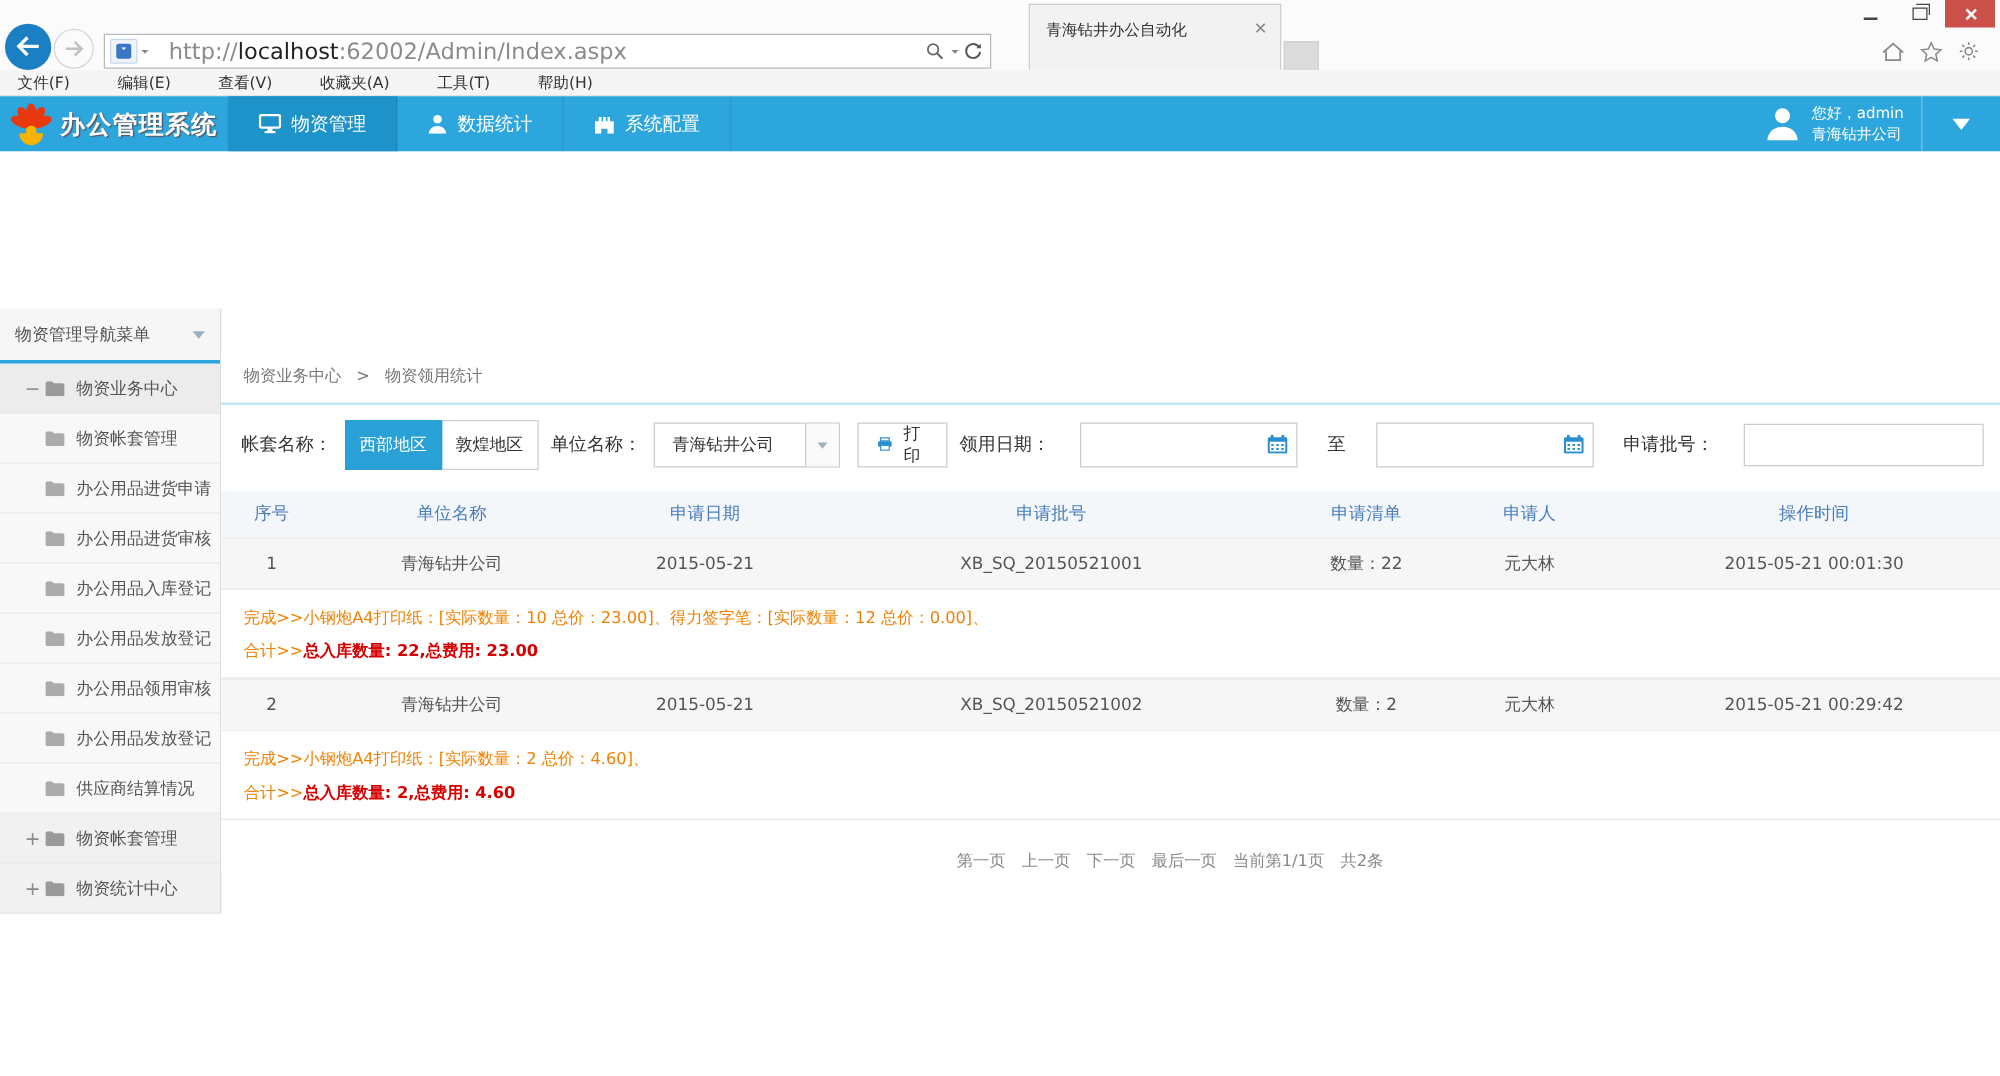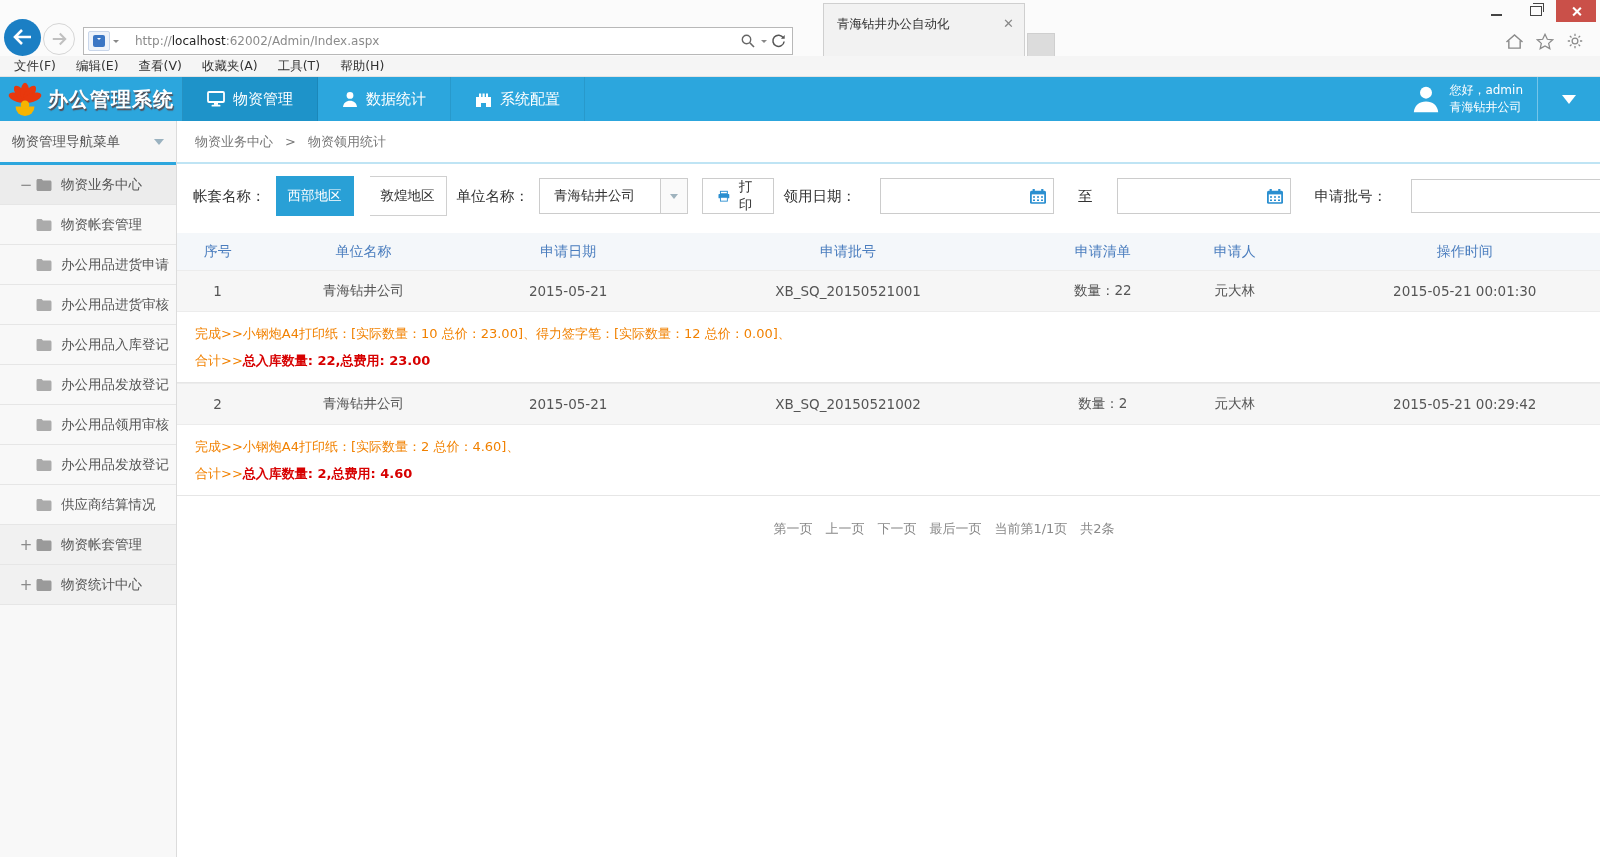--- a/index.html
+++ b/index.html
@@ -22,69 +22,69 @@
   .navrow{height:30px;background:#fbfbfb;display:flex;align-items:center;position:relative;}
   .navbtn{width:37px;height:37px;border-radius:50%;flex:0 0 auto;display:flex;align-items:center;justify-content:center;margin-top:-8px;cursor:pointer;}
   .backbtn{background:#1b7fc4;margin-left:4px;z-index:3;}
   .fwdbtn{background:#fbfbfb;border:1px solid #d6d6d6;margin-left:2px;width:30px;height:30px;margin-top:-5px;}
   .urlbox{display:flex;align-items:center;height:26px;border:1px solid #b8b8b8;background:#fff;margin-left:8px;width:700px;padding:0 4px;}
   .compat{width:20px;height:18px;background:#eef3fa;border:1px solid #c9d6ea;display:flex;align-items:center;justify-content:center;border-radius:2px;cursor:pointer;}
   .compat .bdg{width:12px;height:12px;background:#3a76c4;border-radius:2px;position:relative;}
   .compat .bdg::after{content:"";position:absolute;left:3.5px;top:3px;border:2.5px solid transparent;border-top-color:#fff;}
   .caret{width:0;height:0;border:3.5px solid transparent;border-top-color:#888;margin:3px 2px 0 3px;}
   .ie-e{font-family:"DejaVu Serif","Liberation Serif",serif;font-style:italic;font-weight:bold;color:#35a3dd;font-size:17px;margin:0 6px 0 8px;}
-  .urltext{font-size:12px;color:#8b8b8b;flex:1;white-space:nowrap;overflow:hidden;}
+  .urltext{font-size:18px;color:#8b8b8b;flex:1;white-space:nowrap;overflow:hidden;}
   .urltext .host{color:#222;}
   .urlbtns{display:flex;align-items:center;gap:2px;padding-right:2px;}
   .tabstrip{display:flex;align-items:flex-end;height:30px;margin-left:10px;}
   .btab{display:flex;align-items:flex-start;height:28px;width:188px;background:#f2f2f2;border:1px solid #cfcfcf;border-bottom:none;padding:12px 6px;cursor:pointer;margin-left:20px;}
   .btab .ie-e{font-size:14px;margin:0 5px 0 2px;}
   .btab .ttl{font-size:12.5px;color:#333;flex:1;white-space:nowrap;overflow:hidden;}
   .tabx{color:#888;font-size:13px;padding:0 4px;cursor:pointer;}
   .newtab{width:26px;height:22px;background:#dcdcdc;border:1px solid #cfcfcf;border-bottom:none;margin-left:2px;cursor:pointer;}
   .chromeicons{margin-left:auto;display:flex;align-items:center;gap:12px;padding-right:16px;}
   .cicon{cursor:pointer;display:flex;}
 
-  .menubar{height:20px;background:#f5f5f5;display:flex;align-items:center;gap:20px;padding-left:14px;border-bottom:1px solid #e3e3e3;}
+  .menubar{height:20px;background:#f5f5f5;display:flex;align-items:center;gap:38px;padding-left:14px;border-bottom:1px solid #e3e3e3;}
   .menuitem{font-size:12.5px;color:#333;cursor:pointer;}
 
   
   .appheader{height:44px;background:#2ca6dd;display:flex;align-items:stretch;}
   .logoarea{width:176px;flex:0 0 176px;display:flex;align-items:center;padding-left:6px;border-right:1px solid rgba(0,0,0,.12);}
   .logotext{color:#fff;font-size:20px;font-weight:bold;letter-spacing:1px;margin-left:4px;
             text-shadow:1px 1.5px 1px rgba(110,30,10,.65);white-space:nowrap;}
   .navtab{display:flex;align-items:center;gap:8px;padding:0 24px;color:#fff;font-size:15px;cursor:pointer;border-right:1px solid rgba(0,0,0,.08);}
   .navtab.active{background:#1e93c9;}
   .userarea{margin-left:auto;display:flex;align-items:stretch;justify-content:flex-end;}
   .userinfo{display:flex;align-items:center;gap:8px;padding:0 14px;color:#fff;}
   .usertxt{font-size:12px;line-height:1.45;}
   .userdrop{width:62px;display:flex;align-items:center;justify-content:center;border-left:1px solid rgba(255,255,255,.35);cursor:pointer;}
   .chevdown{width:0;height:0;border:7px solid transparent;border-top:9px solid #fff;margin-top:8px;}
 
   
-  .appbody{display:flex;height:736px;}
+  .appbody{display:flex;height:736px;align-items:center;}
   .sidebar{width:176px;flex:0 0 176px;background:#f8f8f8;border-right:1px solid #dcdcdc;}
   .sidehead{height:41px;display:flex;align-items:center;padding:0 12px;font-size:13.5px;color:#555;
             border-bottom:3px solid #2ca6dd;background:#f6f6f6;cursor:pointer;}
   .sidehead .chev{margin-left:auto;width:0;height:0;border:5px solid transparent;border-top:6px solid #9ab2c0;margin-top:6px;}
   .side-item{height:39px;display:flex;align-items:center;border-bottom:1px solid #e6e6e6;font-size:13.5px;color:#555;cursor:pointer;background:#f8f8f8;}
   .side-item.root{background:#f1f1f1;}
   .side-item.active{background:#ececec;}
   .expander{width:16px;margin-left:18px;color:#8a8a8a;font-size:15px;text-align:center;flex:0 0 16px;}
   .side-item.child .expander{visibility:hidden;}
   .fold{margin:0 9px 0 2px;display:flex;flex:0 0 auto;}
   .side-item.child .fold svg path{fill:#ababab;}
 
   .main{flex:1;display:flex;flex-direction:column;background:#fff;position:relative;}
   .breadcrumb{height:41px;display:flex;align-items:center;gap:12px;padding:0 18px;font-size:13px;color:#777;border-bottom:2px solid #bfe4f4;}
   .crumb{cursor:pointer;}
 
   .filterbar{display:flex;align-items:center;gap:10px;padding:12px 16px 9px 16px;font-size:14.5px;color:#333;}
   .flabel{white-space:nowrap;}
-  .regiongrp{display:flex;gap:16px;}
+  .regiongrp{display:flex;}
   .region-btn{min-width:76px;height:38px;display:flex;align-items:center;justify-content:center;background:#fff;
               border:1px solid #d0d0d0;font-size:13.5px;color:#333;cursor:pointer;}
   .region-btn + .region-btn{border-left:none;}
   .region-btn.active{background:#29a0d6;border-color:#29a0d6;color:#fff;}
   .selectbox{display:flex;align-items:stretch;height:34px;border:1px solid #ccc;cursor:pointer;background:#fff;}
   .selectbox .val{display:flex;align-items:center;padding:0 14px;min-width:92px;font-size:13.5px;color:#333;}
   .selectbox .chevbox{width:26px;border-left:1px solid #ccc;background:#fafafa;display:flex;align-items:center;justify-content:center;}
   .tri{width:0;height:0;border:4.5px solid transparent;border-top:5.5px solid #9fb3be;margin-top:5px;}
   .print-btn{display:flex;align-items:center;gap:9px;height:34px;padding:0 15px;border:1px solid #ccc;background:#fff;font-size:13.5px;color:#333;cursor:pointer;margin-left:4px;}
   .rightgrp{margin-left:auto;display:flex;align-items:center;gap:24px;}

